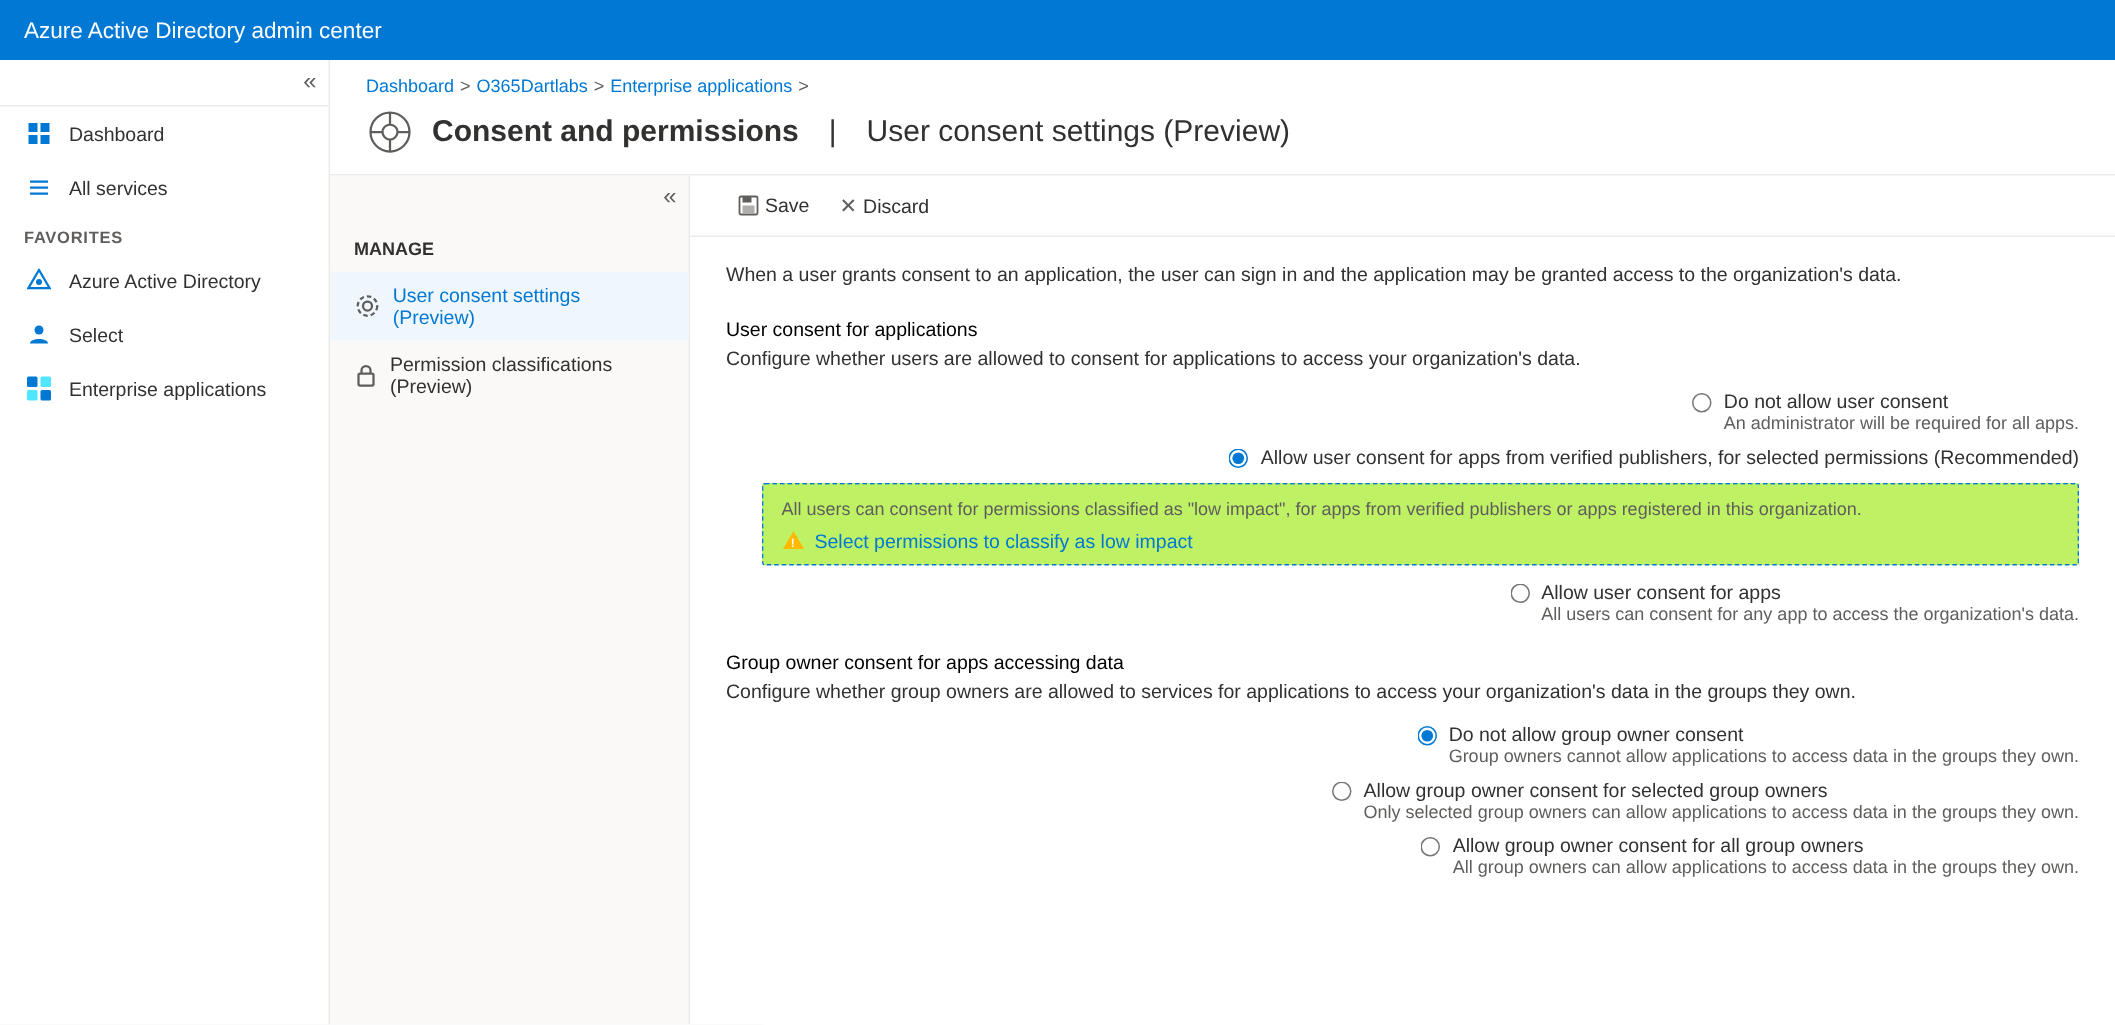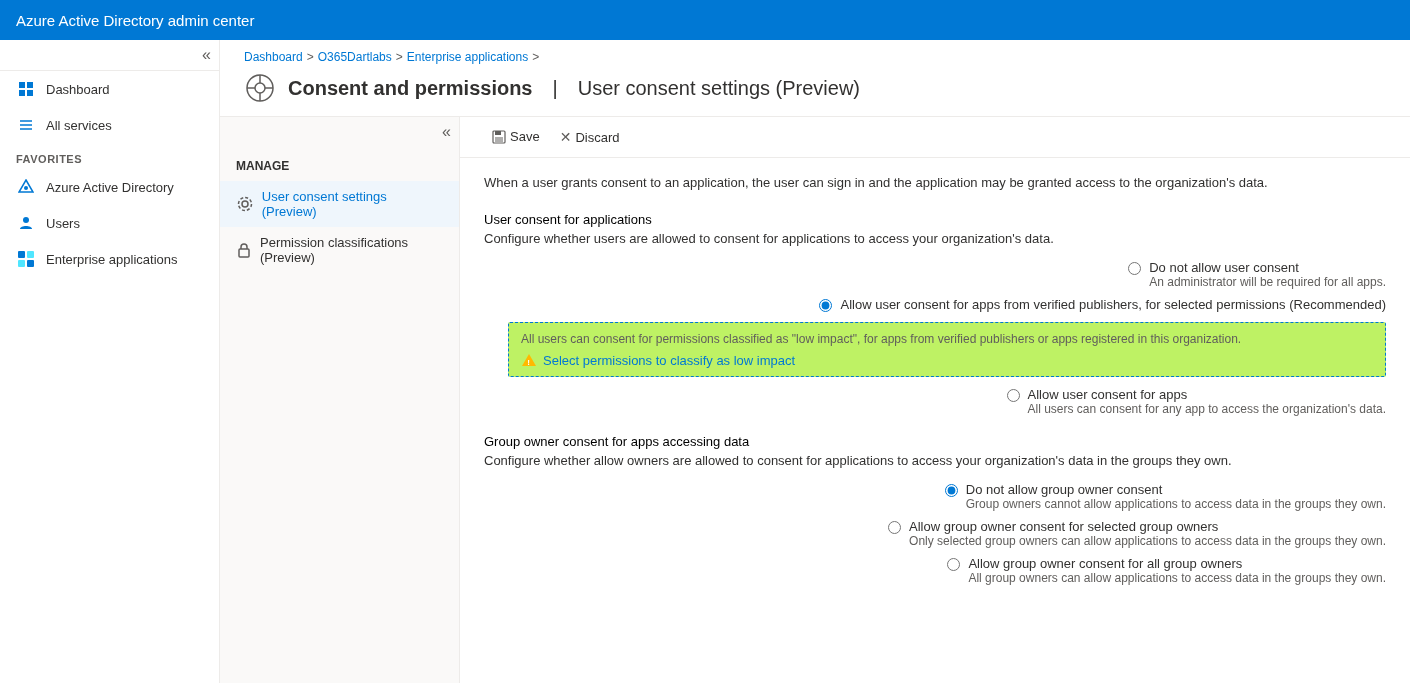--- a/index.html
+++ b/index.html
@@ -362,21 +362,21 @@
       <span>Azure Active Directory</span>
     </div>
 
     <div class="sidebar-item">
       <span class="sidebar-icon">
         <svg width="16" height="16" viewBox="0 0 16 16">
           <circle cx="8" cy="5" r="3" fill="#0078d4"></circle>
           <path d="M2 14 C2 10 14 10 14 14" fill="#0078d4"></path>
         </svg>
       </span>
-      <span>Users</span>
+      <span>Select</span>
     </div>
 
     <div class="sidebar-item">
       <span class="sidebar-icon">
         <div class="grid-icon">
           <span></span>
             <span></span>
             <span></span>
             <span></span>
         </div>
@@ -500,21 +500,21 @@
               <input type="radio" name="user-consent" id="all-apps" style="">
               <label class="radio-label" for="all-apps">
                 <span class="radio-main">Allow user consent for apps</span>
                 <span class="radio-sub">All users can consent for any app to access the organization's data.</span>
               </label>
             </div>
           </div>
 
           <div style="margin-top: 16px;">
             <div class="section-title">Group owner consent for apps accessing data</div>
-            <p class="section-desc">Configure whether allow owners are allowed to consent for applications to access your organization's data in the groups they own.</p>
+            <p class="section-desc">Configure whether group owners are allowed to services for applications to access your organization's data in the groups they own.</p>
 
             <div class="radio-group">
 
               <div class="radio-option">
                 <input type="radio" name="group-consent" id="no-group-consent" checked="" style="">
                 <label class="radio-label" for="no-group-consent">
                   <span class="radio-main">Do not allow group owner consent</span>
                   <span class="radio-sub">Group owners cannot allow applications to access data in the groups they own.</span>
                 </label>
               </div>

